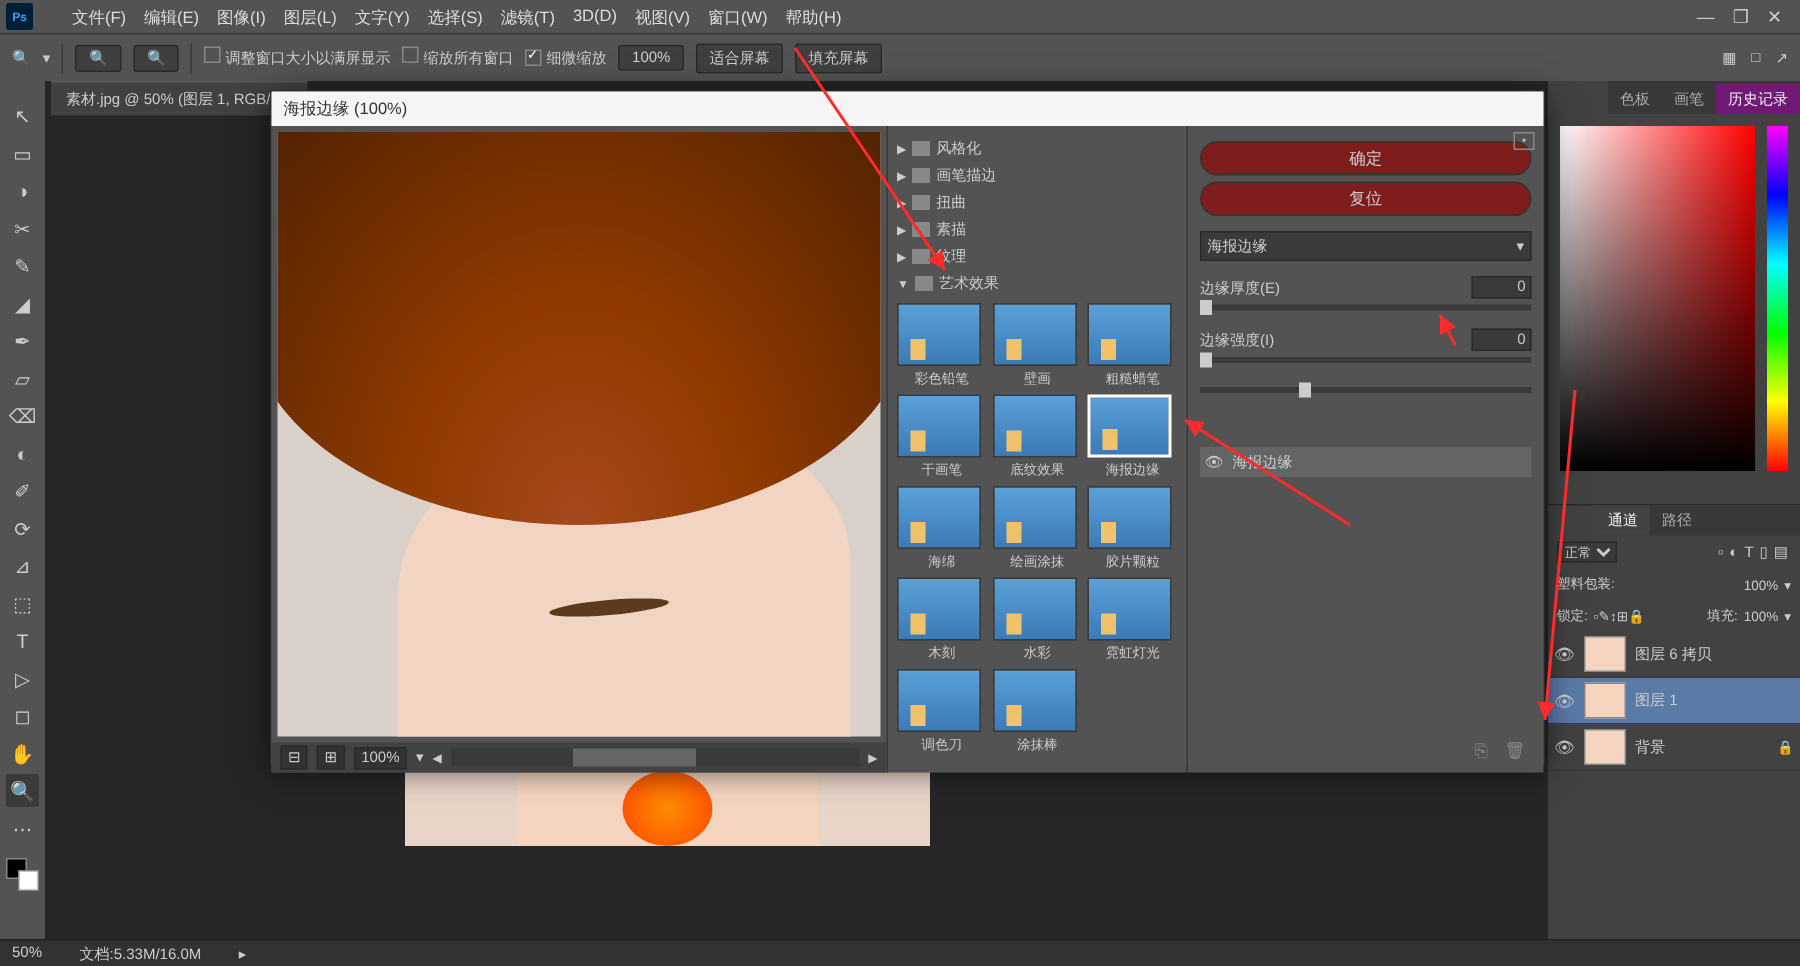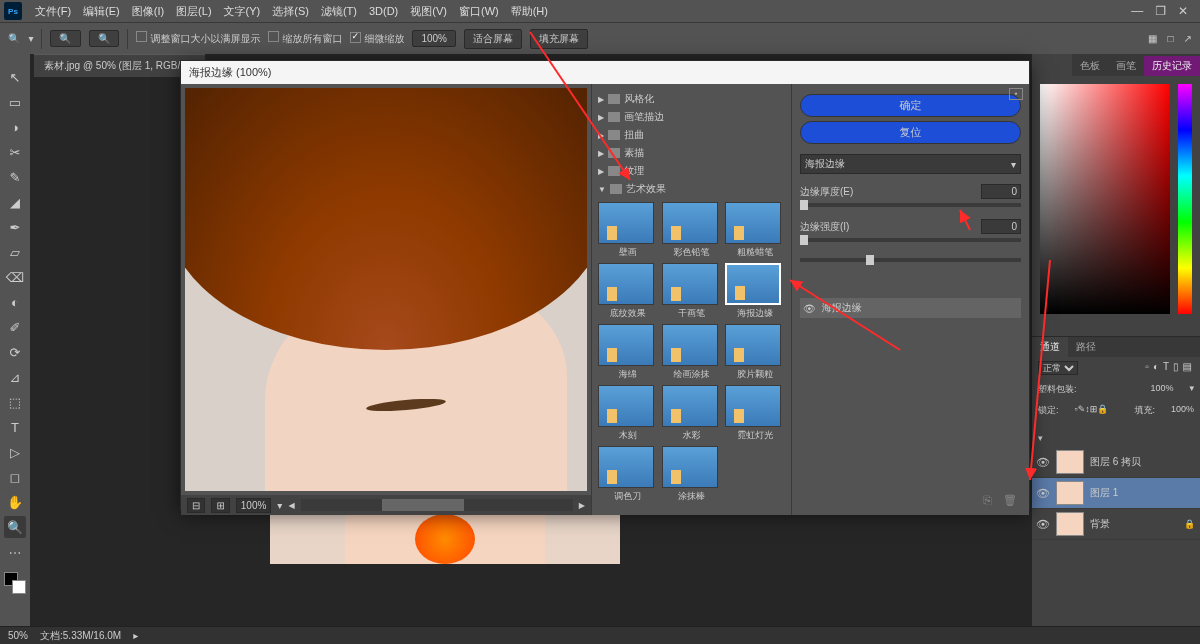--- a/index.html
+++ b/index.html
@@ -1,19 +1,19 @@
 <!DOCTYPE html>
 <html><head>
 <meta charset="utf-8">
 <style>
 * { margin: 0; padding: 0; box-sizing: border-box; font-family: "Microsoft YaHei", Arial, sans-serif; }
 body { background: #323232; color: #ccc; font-size: 11px; overflow: hidden; width: 1200px; height: 644px; position: relative; }
 
 .menubar { height: 22px; background: #535353; display: flex; align-items: center; padding: 0 4px; position: relative; }
-.menubar .logo { width: 18px; height: 18px; background: #001e36; color: #31a8ff; display: flex; align-items: center; justify-content: center; font-size: 8px; font-weight: bold; border-radius: 2px; margin-right: 7px; }
+.menubar .logo { width: 18px; height: 18px; background: #001e36; color: #31a8ff; display: flex; align-items: center; justify-content: center; font-size: 8px; font-weight: bold; border-radius: 2px; margin-right: 20px; }
 .menubar .menu-item { padding: 0 6px; font-size: 11px; color: #ddd; cursor: pointer; }
 .menubar .window-controls { margin-left: auto; display: flex; gap: 12px; padding-right: 8px; font-size: 12px; }
 
 .optionsbar { height: 32px; background: #535353; border-top: 1px solid #383838; display: flex; align-items: center; padding: 0 8px; gap: 8px; font-size: 10px; }
 .optionsbar .sep { width: 1px; height: 20px; background: #3a3a3a; }
 .optionsbar .chk { width: 11px; height: 11px; border: 1px solid #888; display: inline-block; margin-right: 3px; }
 .optionsbar .chk.on::after { content: "✓"; font-size: 9px; color: #fff; position: relative; top: -3px; }
 .optionsbar .btn { background: #3f3f3f; border: 1px solid #2a2a2a; padding: 2px 8px; border-radius: 2px; }
 
 .main { display: flex; height: 590px; }
@@ -33,24 +33,24 @@
 .right-panels { width: 168px; background: #424242; display: flex; flex-direction: column; }
 .panel-tabs { display: flex; background: #383838; height: 22px; align-items: flex-end; margin-left: 40px; }
 .panel-tabs .ptab { padding: 3px 8px; font-size: 10px; color: #aaa; }
 .panel-tabs .ptab.active { background: #701a75; color: #eee; }
 .color-picker { height: 260px; position: relative; padding: 8px; }
 .picker-square { width: 130px; height: 230px; background: linear-gradient(to right, #fff, #f00); position: relative; }
 .picker-square::after { content:""; position:absolute; inset:0; background: linear-gradient(to bottom, transparent, #000); }
 .hue-strip { position: absolute; right: 8px; top: 8px; width: 14px; height: 230px; background: linear-gradient(to bottom, #f0f,#00f,#0ff,#0f0,#ff0,#f00); }
 
 .layers-panel { flex: 1; border-top: 1px solid #2a2a2a; }
-.layers-header { display:flex; background:#383838; }
+.layers-header { display:flex; background:#383838;margin-left:32px; }
 .layers-header .ptab { padding:3px 8px; font-size:10px; color:#aaa; }
 .layers-header .ptab.active { background:#424242; color:#eee; }
-.layer-opts { padding: 4px 6px; display:flex; gap:16px; font-size:9px; flex-wrap:wrap; }
+.layer-opts { padding: 4px 6px; display:flex; align-items:center; gap:4px; font-size:9px; flex-wrap:wrap; }
 .layer-opts select { background:#3a3a3a; color:#ccc; border:1px solid #2a2a2a; font-size:9px; }
 .layer-opts .mini-icons span { margin:0 2px; font-size:10px; }
 .layer-row { display:flex; align-items:center; padding:3px 4px; gap:6px; border-bottom:1px solid #3a3a3a; }
 .layer-row.active { background:#5a7aa8; }
 .layer-row .eye { width:14px; text-align:center; }
 .layer-row .thumb { width:28px; height:24px; background:#f5d5c0; border:1px solid #888; }
 .layer-row .lname { flex:1; font-size:10px; }
 .layer-row .lock { font-size:9px; }
 
 
@@ -73,33 +73,33 @@
 .tree-cat .arrow { font-size:8px; }
 .tree-cat .folder { width:12px; height:10px; background:#888; display:inline-block; }
 .thumb-grid { display:grid; grid-template-columns: repeat(3, 1fr); gap:4px; margin:4px 0 6px 0; }
 .thumb-cell { text-align:center; font-size:9px; }
 .thumb-cell .timg { width:56px; height:42px; background: linear-gradient(#5aa0d8,#3a7ab8); border:1px solid #3a3a3a; margin-bottom:2px; position:relative; }
 .thumb-cell .timg::after { content:""; position:absolute; bottom:3px; left:8px; width:10px; height:14px; background:#f2c26b; }
 .thumb-cell.selected .timg { border:2px solid #fff; }
 
 .filter-controls { flex:1; background:#535353; border-left:1px solid #3a3a3a; padding:8px; display:flex; flex-direction:column; position:relative;}
 .fc-collapse { position:absolute; top:4px; right:6px; border:1px solid #888; width:14px; height:12px; font-size:8px; text-align:center; }
-.fc-btn { background:#1d4ed8; border:1px solid #333; border-radius:12px; padding:3px 0; text-align:center; font-size:11px; margin:2px 0; }
+.fc-btn { background:#7f1d1d; border:1px solid #333; border-radius:12px; padding:3px 0; text-align:center; font-size:11px; margin:2px 0; }
 .fc-select { background:#3a3a3a; border:1px solid #2a2a2a; padding:2px 4px; font-size:10px; margin:8px 0 4px 0; display:flex; justify-content:space-between; align-items:center;}
 .fc-param { margin:6px 0; font-size:10px; }
 .fc-param .row { display:flex; justify-content:space-between; align-items:flex-end; }
 .fc-param .val { background:#3a3a3a; border:1px solid #2a2a2a; width:40px; padding:1px 3px; text-align:right; }
 .fc-param .slider { height:4px; background:#3a3a3a; margin-top:4px; position:relative; }
 .fc-param .slider .knob { position:absolute; top:-3px; width:8px; height:10px; background:#ccc; }
 .fc-stack { margin-top:30px; }
 .fc-stack-row { display:flex; align-items:center; gap:6px; padding:3px; background:#646464; font-size:10px;}
 .fc-stack-icons { margin-top:auto; text-align:right; font-size:11px; color:#888; }
 .fc-stack-icons span { margin:0 4px;}
 
-.statusbar { position:absolute; bottom:0; left:0; right:0; height:18px; background:#323232; display:flex; align-items:center; padding:0 8px; font-size:10px; gap:12px; border-top:1px solid #222;}
+.statusbar { position:absolute; bottom:0; left:0; right:0; height:18px; background:#323232; display:flex; align-items:center; padding:0 8px; font-size:10px; gap:25px; border-top:1px solid #222;}
 
 
 .arrow-svg { position:absolute; pointer-events:none; z-index:999; }
 </style>
 </head>
 <body>
 
 <div class="menubar">
   <div class="logo">Ps</div>
   <span class="menu-item">文件(F)</span>
@@ -281,37 +281,37 @@
           <span>纹理</span>
         </div>
       <div class="tree-cat">
           <span class="arrow">▼</span>
           <span class="folder"></span>
           <span>艺术效果</span>
         </div>
       <div class="thumb-grid" id="thumb-grid">
           <div class="thumb-cell">
             <div class="timg"></div>
+            <div>彩色铅笔</div>
+          </div>
+          <div class="thumb-cell">
+            <div class="timg"></div>
             <div>壁画</div>
           </div>
           <div class="thumb-cell">
             <div class="timg"></div>
-            <div>彩色铅笔</div>
-          </div>
-          <div class="thumb-cell">
-            <div class="timg"></div>
             <div>粗糙蜡笔</div>
           </div>
           <div class="thumb-cell">
             <div class="timg"></div>
+            <div>干画笔</div>
+          </div>
+          <div class="thumb-cell">
+            <div class="timg"></div>
             <div>底纹效果</div>
-          </div>
-          <div class="thumb-cell">
-            <div class="timg"></div>
-            <div>干画笔</div>
           </div>
           <div class="thumb-cell selected">
             <div class="timg"></div>
             <div>海报边缘</div>
           </div>
           <div class="thumb-cell">
             <div class="timg"></div>
             <div>海绵</div>
           </div>
           <div class="thumb-cell">

